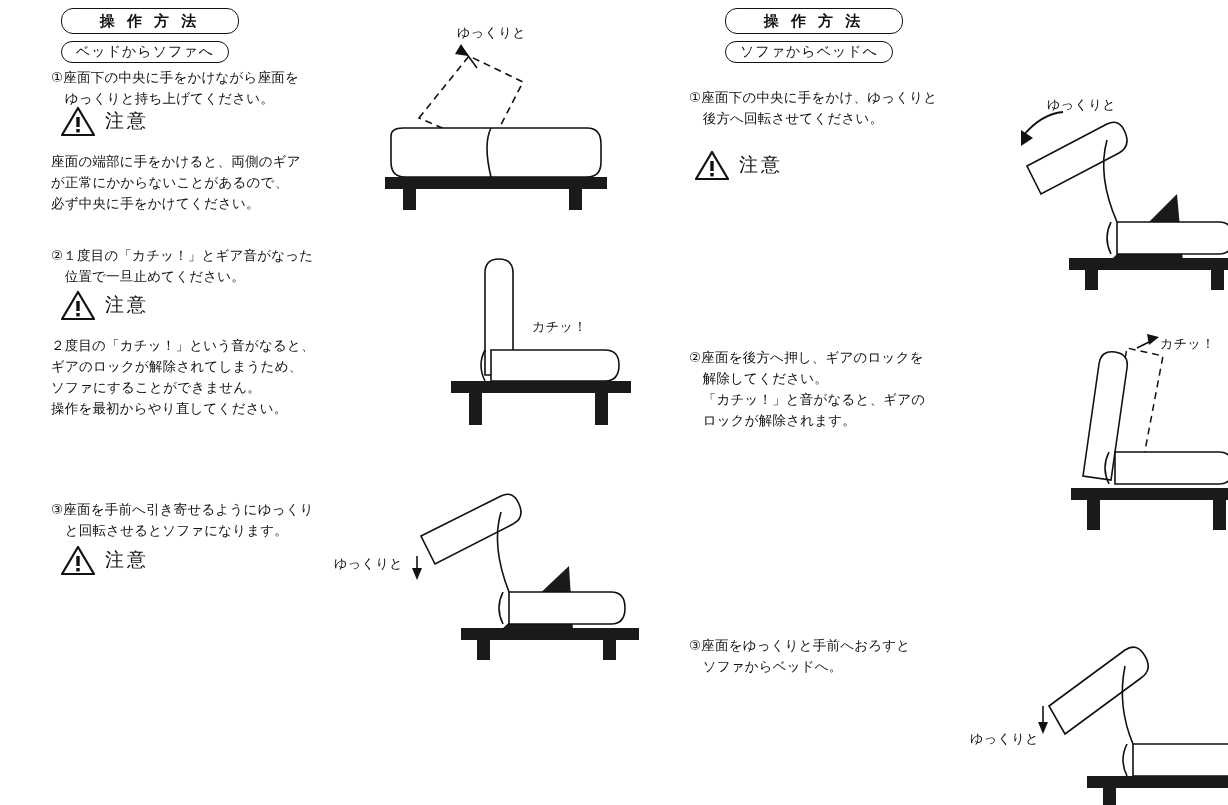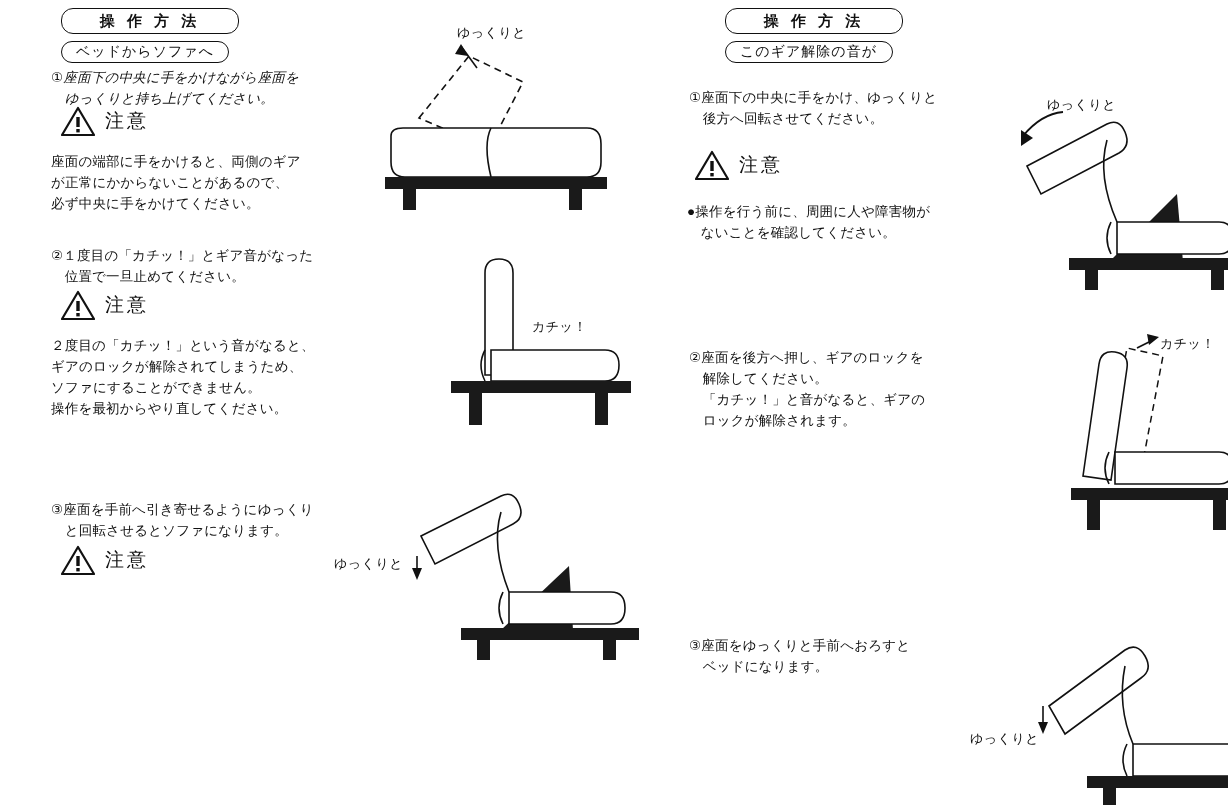--- a/index.html
+++ b/index.html
@@ -67,21 +67,21 @@
 <body>
 
 <div class="page">
 
   <div class="col col-left">
 
     <div class="hdr-pill" style="left:18px;top:8px;width:178px;">操 作 方 法</div>
 
     <div class="sub-pill" style="left:18px;top:41px;width:168px;">ベッドからソファへ</div>
 
-    <div class="txt" style="left:8px;top:68px;width:320px;font-style:italic;">①座面下の中央に手をかけながら座面を
+    <div class="txt" style="left:8px;top:68px;width:320px;">①座面下の中央に手をかけながら座面を
 　ゆっくりと持ち上げてください。</div>
 
     <div class="caution" style="left:18px;top:106px;">
       <svg class="tri" viewBox="0 0 34 30">
         <polygon points="17,2 33,29 1,29" fill="#fff" stroke="#111" stroke-width="2.2" stroke-linejoin="round"></polygon>
         <rect x="15.3" y="11" width="3.4" height="10" fill="#111"></rect>
         <rect x="15.3" y="23" width="3.4" height="3.4" fill="#111"></rect>
       </svg>
       <span class="ctext">注意</span>
     </div>
@@ -171,43 +171,41 @@
       <path d="M44 76 L44 94" stroke="#111" stroke-width="1.6" fill="none"></path>
       <polygon points="44,100 39,88 49,88" fill="#111"></polygon>
     </svg>
 
   </div>
 
   <div class="col col-right">
 
     <div class="hdr-pill" style="left:68px;top:8px;width:178px;">操 作 方 法</div>
 
-    <div class="sub-pill" style="left:68px;top:41px;width:168px;">このギア解除の音が</div>
+    <div class="sub-pill" style="left:68px;top:41px;width:168px;">ソファからベッドへ</div>
 
     <div class="txt" style="left:32px;top:88px;width:330px;">①座面下の中央に手をかけ、ゆっくりと
 　後方へ回転させてください。</div>
 
     <div class="caution" style="left:38px;top:150px;">
       <svg class="tri" viewBox="0 0 34 30">
         <polygon points="17,2 33,29 1,29" fill="#fff" stroke="#111" stroke-width="2.2" stroke-linejoin="round"></polygon>
         <rect x="15.3" y="11" width="3.4" height="10" fill="#111"></rect>
         <rect x="15.3" y="23" width="3.4" height="3.4" fill="#111"></rect>
       </svg>
       <span class="ctext">注意</span>
     </div>
-    <div class="txt" style="left:30px;top:202px;width:340px;">●操作を行う前に、周囲に人や障害物が
-　ないことを確認してください。</div>
 
     <div class="txt" style="left:32px;top:348px;width:340px;">②座面を後方へ押し、ギアのロックを
 　解除してください。
 　「カチッ！」と音がなると、ギアの
 　ロックが解除されます。</div>
 
     <div class="txt" style="left:32px;top:636px;width:340px;">③座面をゆっくりと手前へおろすと
-　ベッドになります。</div>
+　ソファからベッドへ。</div>
 
     <div class="anno" style="left:390px;top:96px;">ゆっくりと</div>
     <div class="anno" style="left:503px;top:335px;">カチッ！</div>
     <div class="anno" style="left:313px;top:730px;">ゆっくりと</div>
 
     <svg class="fig" style="left:330px;top:100px;" width="280" height="190" viewBox="0 0 280 190">
       <path d="M122 162 L190 94 L196 162 Z" fill="#1a1a1a"></path>
       <g stroke="#111" stroke-width="1.6" fill="#fff">
         <path d="M40 66 L120 24 Q132 18 138 32 Q144 46 132 53 L54 94 Z"></path>
         <path d="M130 122 L232 122 Q246 122 246 138 Q246 154 232 154 L130 154 Z"></path>

